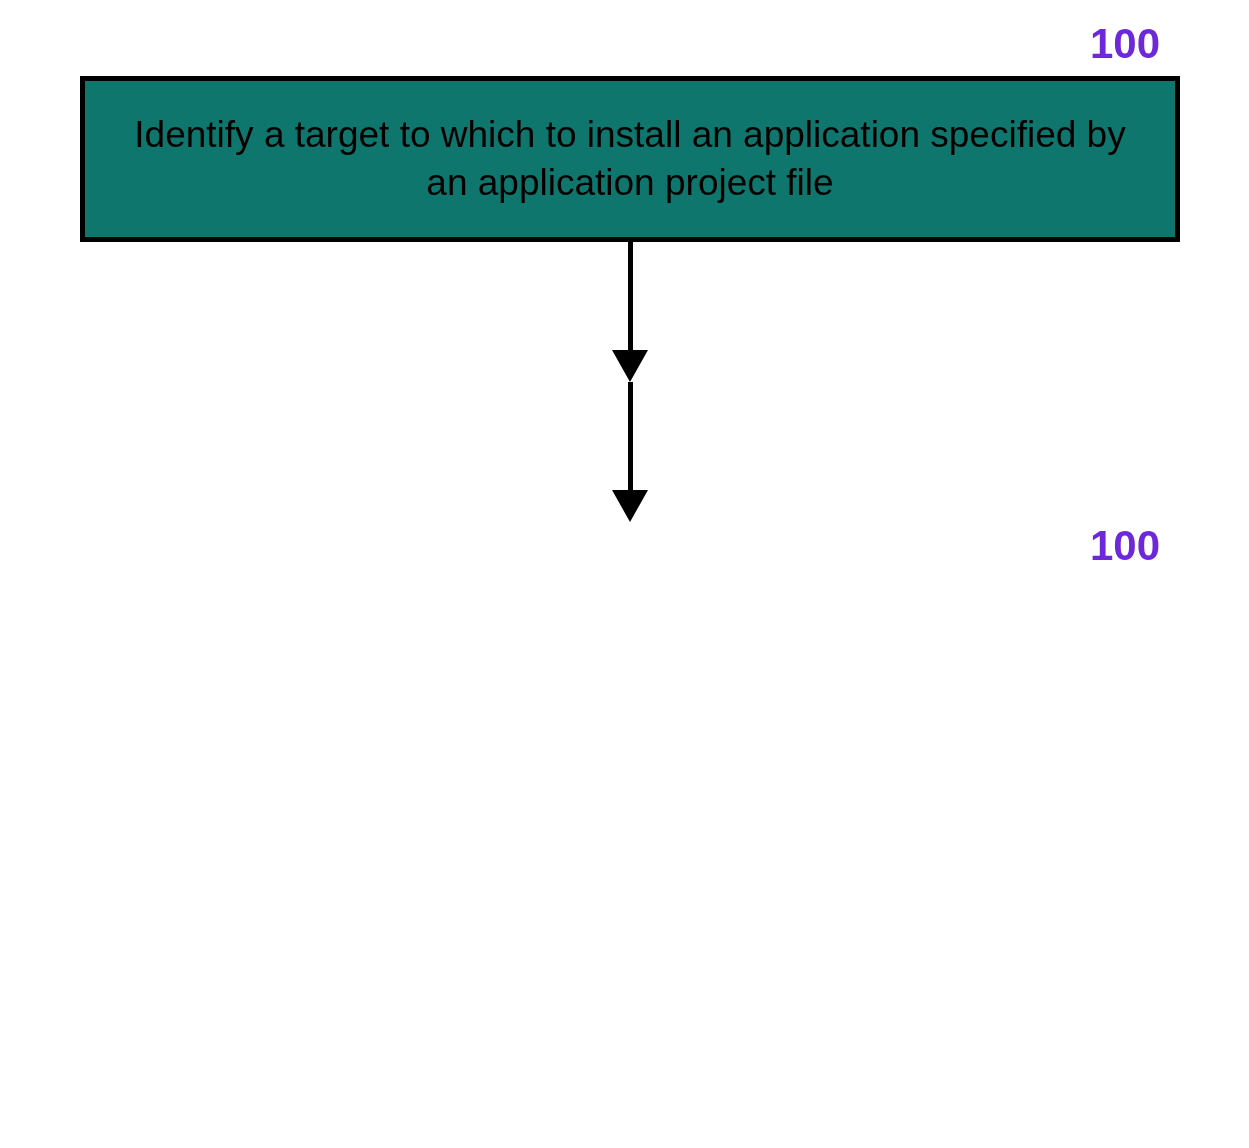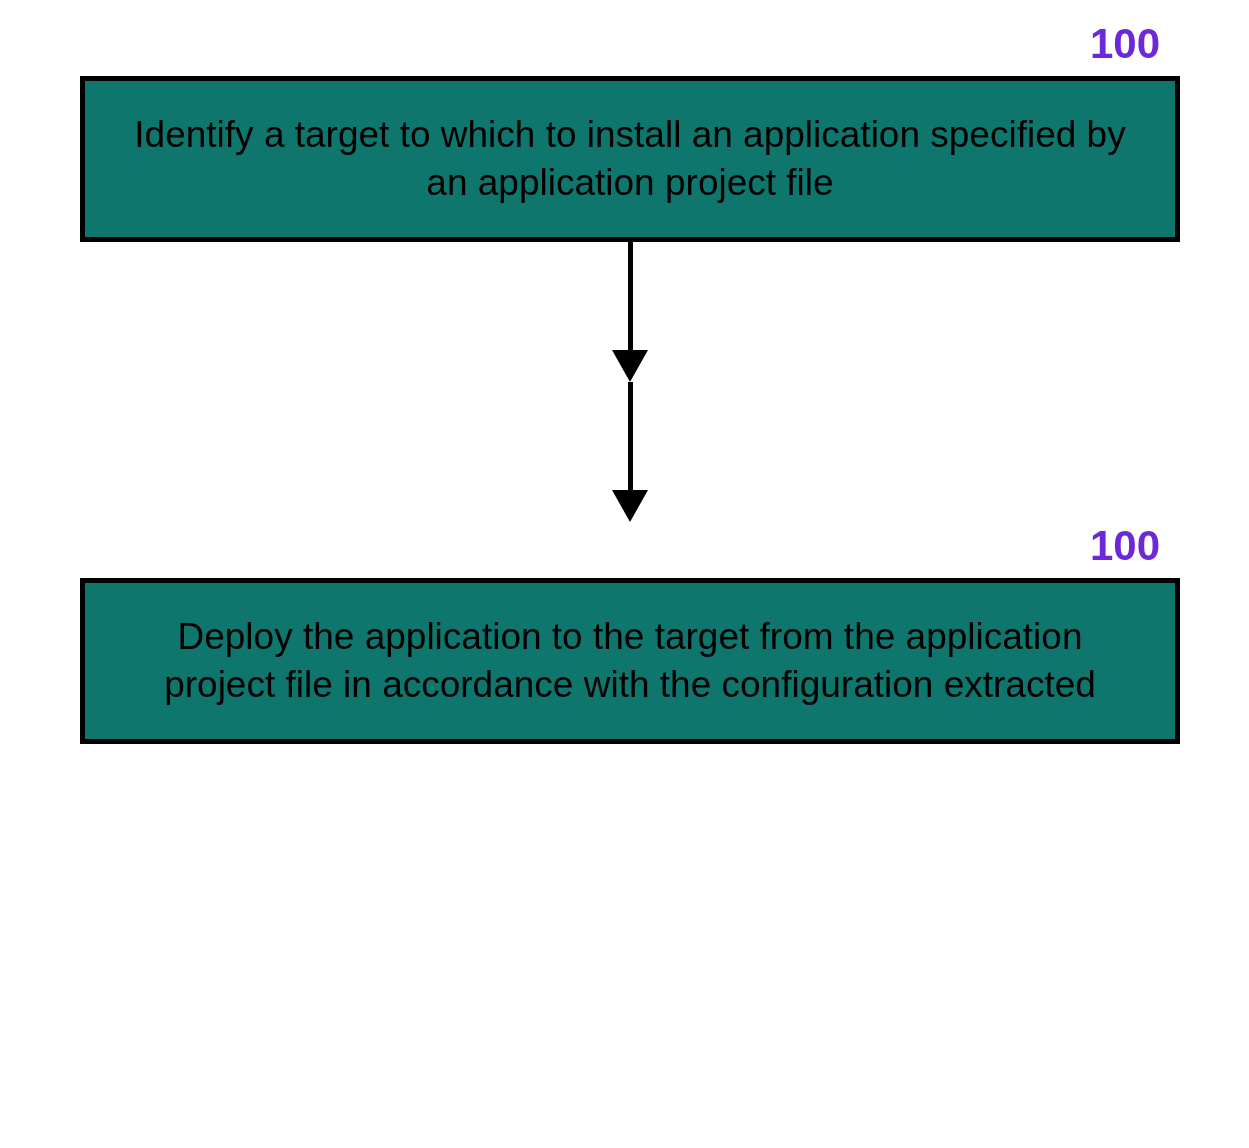--- a/index.html
+++ b/index.html
@@ -86,18 +86,15 @@
   </div>
 
 
   <div class="arrow-container">
     <div class="arrow-line"></div>
     <div class="arrow-head"></div>
   </div>
 
   <div class="step-group">
     <div class="step-label">100</div>
-    <div class="step-box">
-      <span>Deploy the application to the target from the application project file in accordance with the configuration extracted</span>
-    </div>
   </div>
 
 </div>
 
 </body></html>

